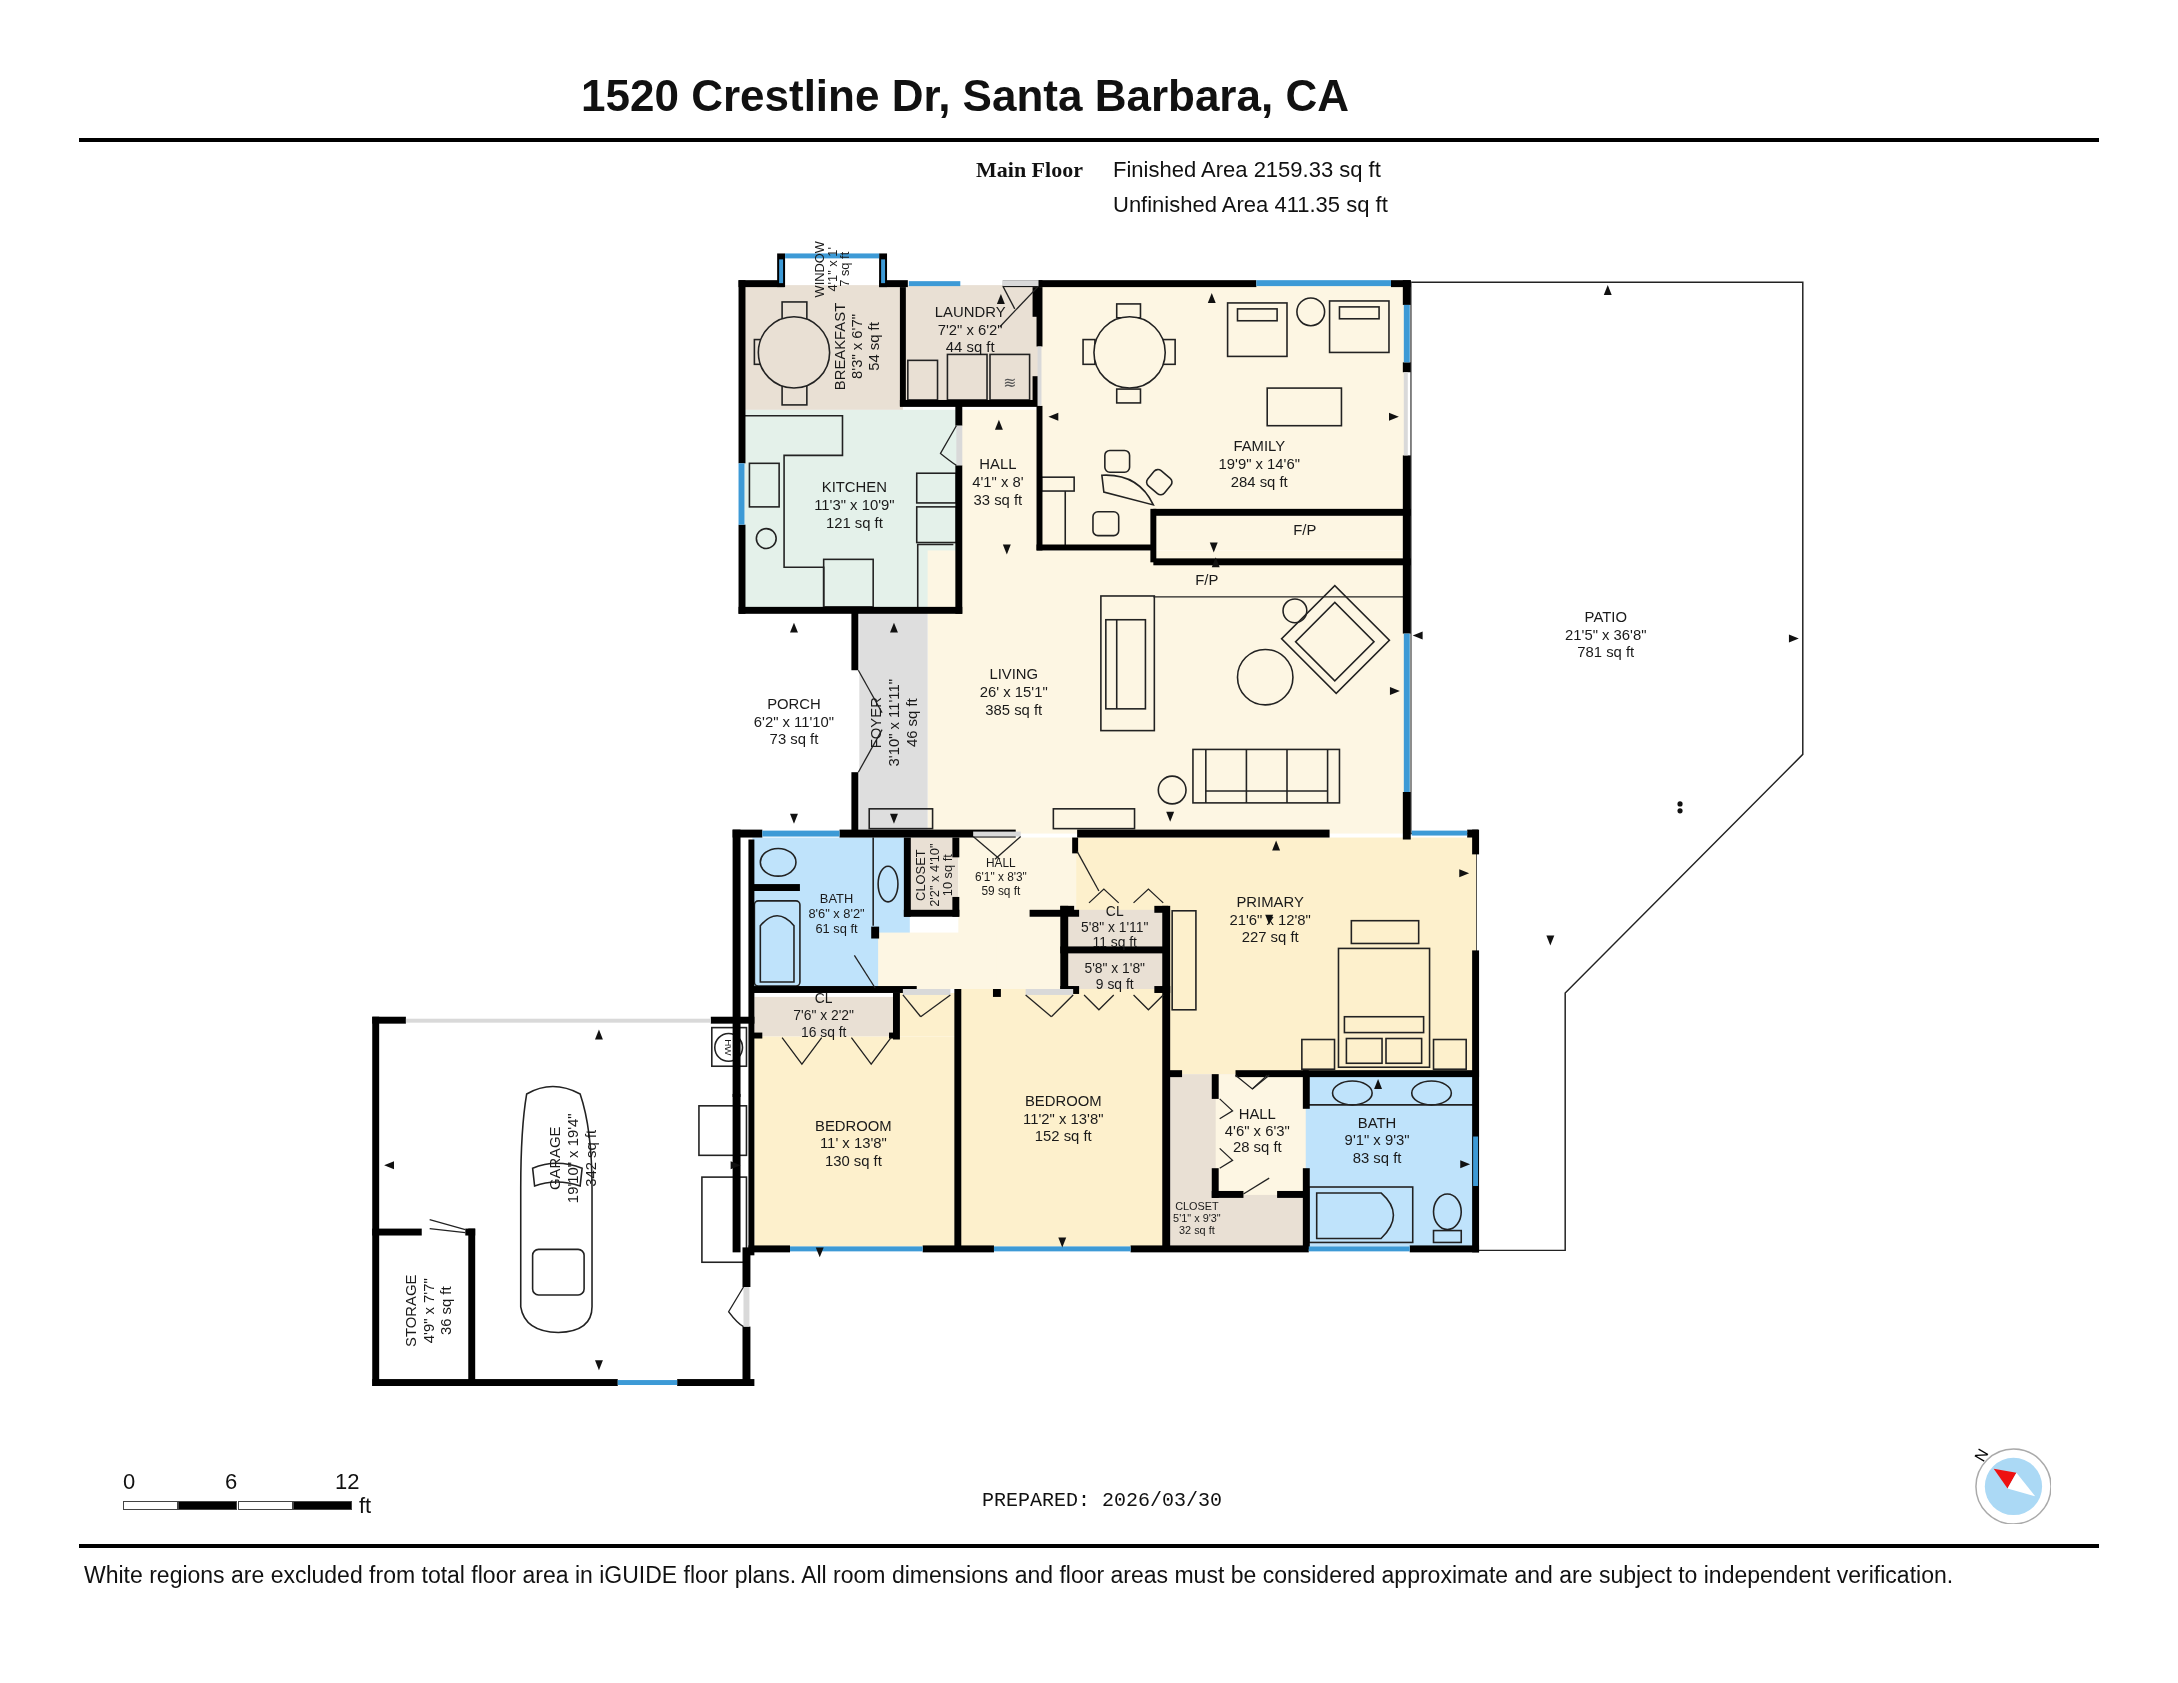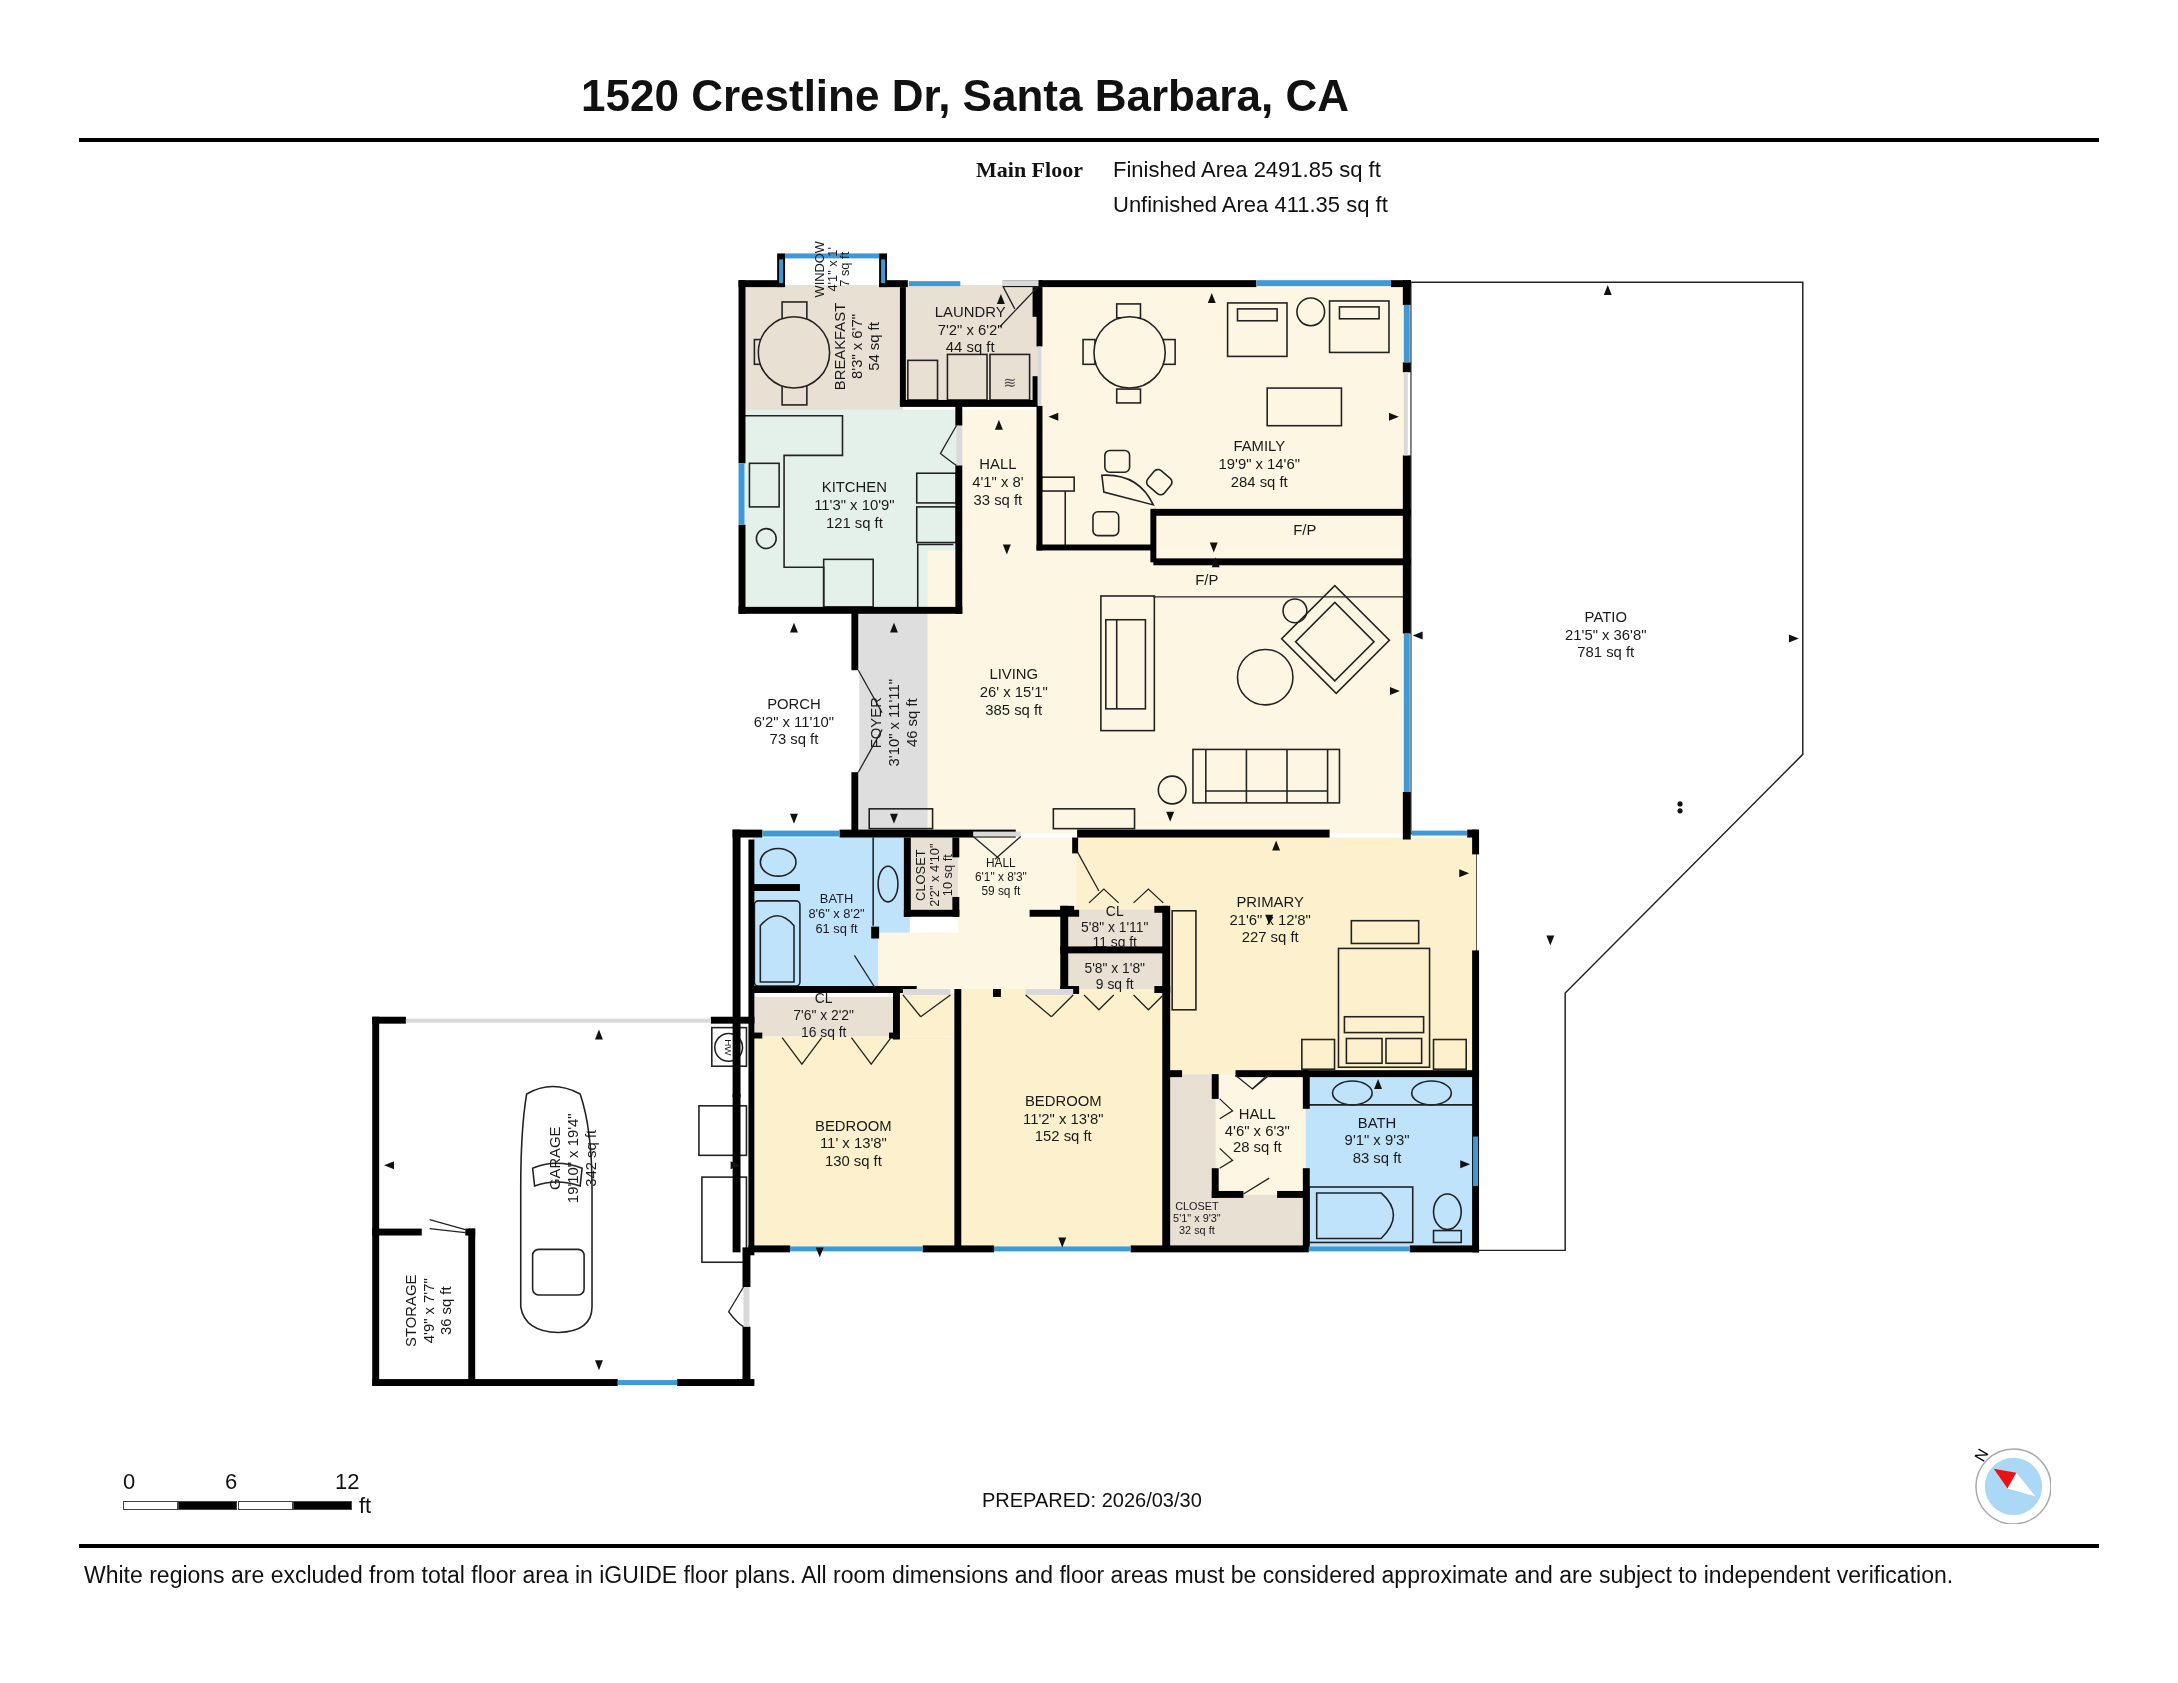--- a/index.html
+++ b/index.html
@@ -8,33 +8,33 @@
   .rule { position:absolute; left:79px; width:2020px; height:4px; background:#000; }
   .floor-info { position:absolute; left:976px; top:152px; font-size:22px; line-height:35px; }
   .floor-info .label { position:absolute; left:0; top:0; font-weight:bold; white-space:nowrap;font-family:Liberation Serif, serif; }
   .floor-info .line { position:absolute; left:137px; white-space:nowrap; }
   svg.plan { position:absolute; left:0; top:0; }
   .room-label { font-family:"Liberation Sans", sans-serif; fill:#1a1a1a; text-anchor:middle; }
   .scale { position:absolute; left:123px; top:1469px; width:257px; height:59px; }
   .scale .tick { position:absolute; top:0; font-size:22px; }
   .scale .bar { position:absolute; top:32px; height:9px; border:1px solid #444; box-sizing:border-box; }
   .scale .unit { position:absolute; left:236px; top:24px; font-size:22px; }
-  .prepared { position:absolute; left:982px; top:1489px; font-size:20px; }
+  .prepared { position:absolute; left:982px; top:1489px; font-size:20px;font-family:Liberation Mono, monospace; }
   .disclaimer { position:absolute; left:84px; top:1562px; font-size:23px; white-space:nowrap; }
   .compass { position:absolute; left:1970px; top:1443px; width:81px; height:81px; }
 </style>
 </head>
 <body>
 
 <div class="title">1520 Crestline Dr, Santa Barbara, CA</div>
 <div class="rule" style="top:138px;"></div>
 
 <div class="floor-info">
   <span class="label">Main Floor</span>
-  <span class="line" style="top:0;">Finished Area 2491.85 sq ft</span>
+  <span class="line" style="top:0;">Finished Area 2159.33 sq ft</span>
   <span class="line" style="top:35px;text-align:right;">Unfinished Area 411.35 sq ft</span>
 </div>
 
 <svg class="plan" width="2178" height="1683" viewBox="0 0 2200 1700">
 
   <g>
     <polygon points="1425,285 1821,285 1821,762 1581,1003 1581,1263 1491,1263 1491,842 1425,842" fill="#ffffff" stroke="#222" stroke-width="1.5"></polygon>
   </g>
 
   <g>

